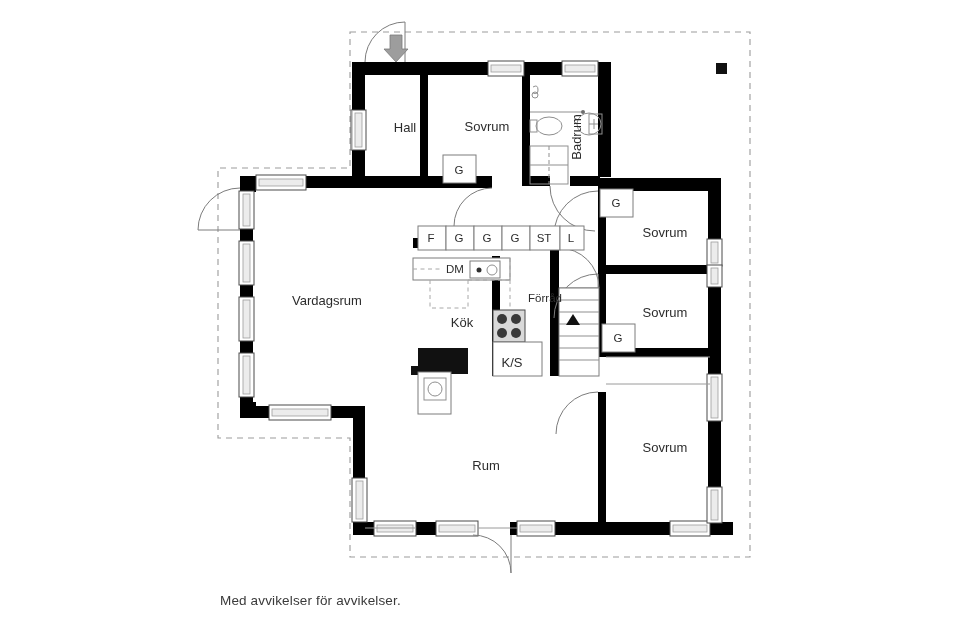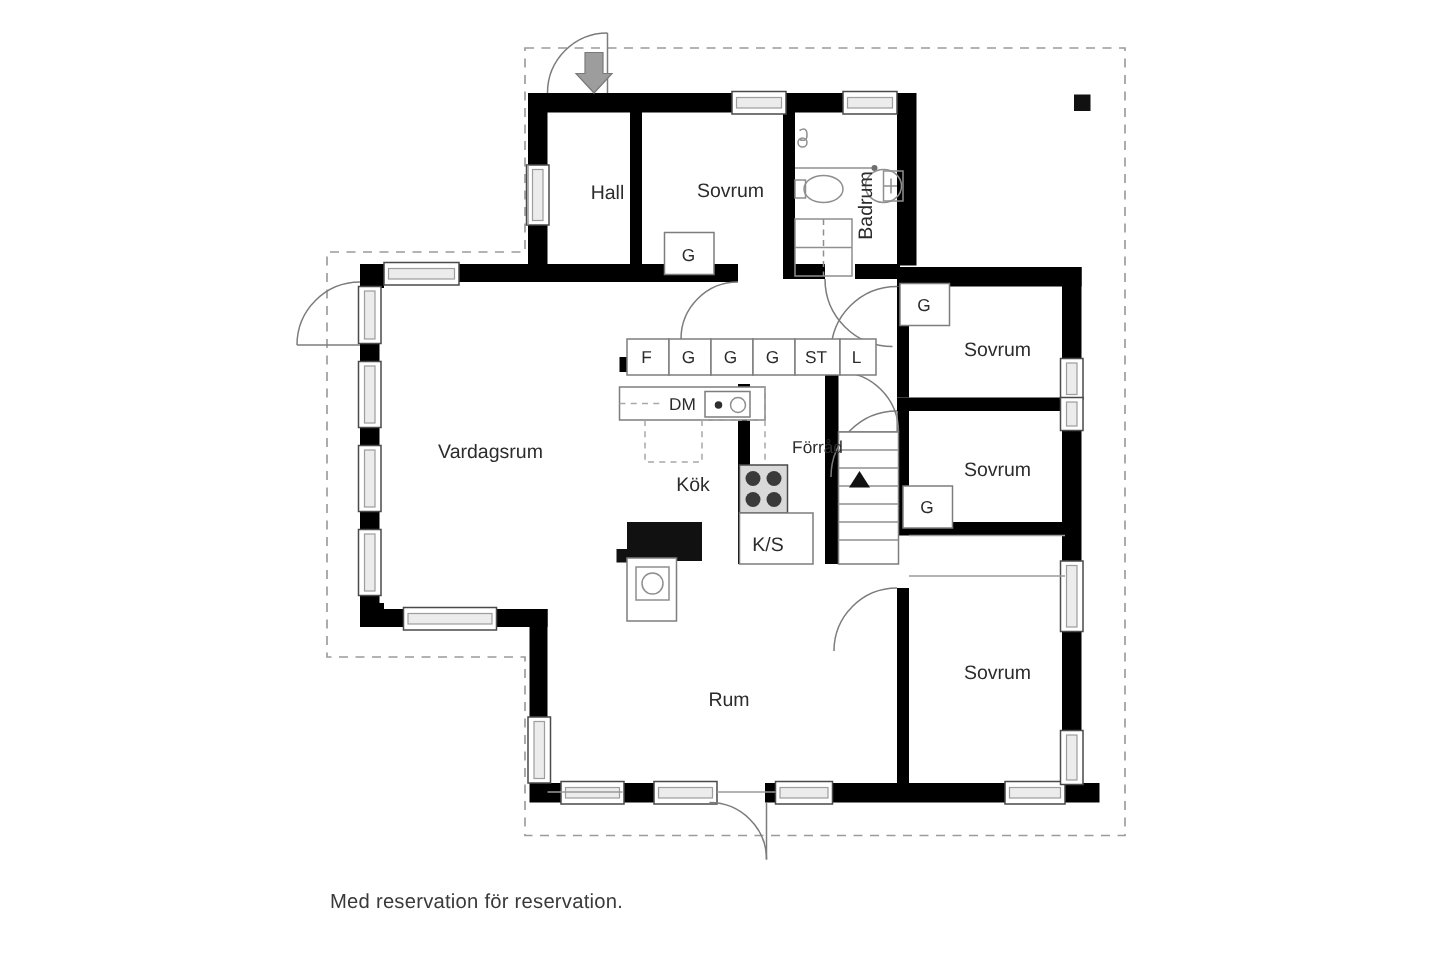--- a/index.html
+++ b/index.html
@@ -387,13 +387,13 @@
   <text class="label-sm" x="545" y="299">Förråd</text>
   <text class="label" x="512" y="364">K/S</text>
   <text class="label" x="486" y="467">Rum</text>
   <text class="label" x="665" y="234">Sovrum</text>
   <text class="label" x="665" y="314">Sovrum</text>
   <text class="label" x="665" y="449">Sovrum</text>
 
 </svg>
 </div>
 
-<div class="caption">Med reservation för reservation.</div>
+<div class="caption">Med avvikelser för avvikelser.</div>
 
 </body></html>

